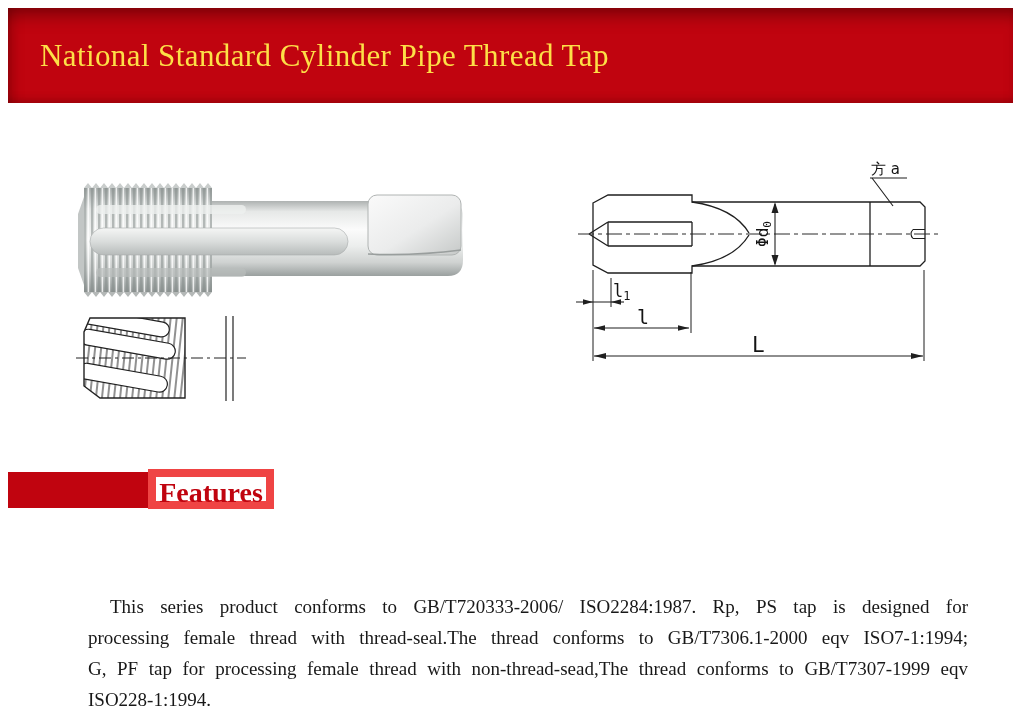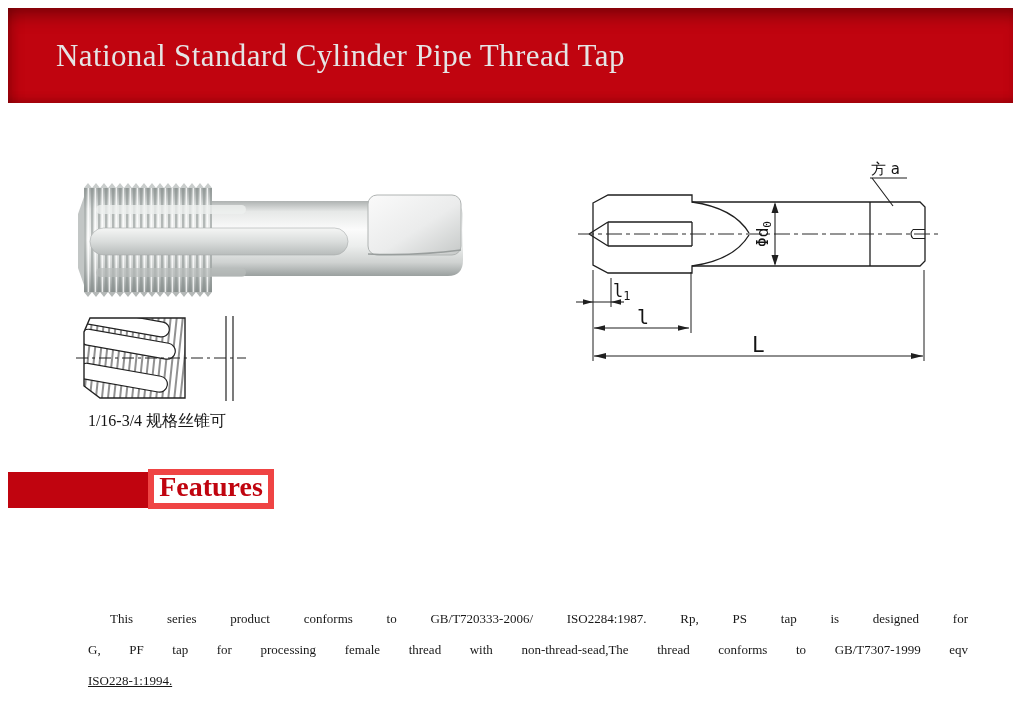--- a/index.html
+++ b/index.html
@@ -4,43 +4,43 @@
 <style>
   html,body{margin:0;padding:0;background:#ffffff;}
   .page{position:relative;width:1021px;height:717px;background:#ffffff;overflow:hidden;
         font-family:"Liberation Serif",serif;color:#1b1b1b;}
 
   
   .banner{position:absolute;left:8px;top:8px;width:1005px;height:95px;background:#c0040f;
           display:flex;align-items:center;
           box-shadow:inset 0 16px 16px -9px rgba(70,0,4,.55), inset 0 -8px 10px -6px rgba(70,0,4,.35),
                      inset 12px 0 14px -10px rgba(70,0,4,.4);}
-  .banner h1{margin:0;padding-left:48px;font-size:31px;font-weight:normal;color:#e5e5e5;
+  .banner h1{margin:0;padding-left:32px;font-size:31px;font-weight:normal;color:#fde047;
              letter-spacing:.4px;font-family:"Liberation Serif",serif;}
 
   
   .photo-svg{position:absolute;left:72px;top:168px;}
   .sketch-svg{position:absolute;left:68px;top:308px;}
   .caption{position:absolute;left:62px;top:411px;width:190px;text-align:center;
            font-size:16px;line-height:19px;color:#141414;}
   .drawing-svg{position:absolute;left:558px;top:140px;}
   svg text{fill:#141414;}
 
   
   .features-bar{position:absolute;left:8px;top:472px;width:140px;height:36px;background:#c0040f;}
   .features-box{position:absolute;left:148px;top:469px;width:126px;height:40px;background:#ffffff;
-                border:6px solid #ef4444;box-sizing:border-box;display:flex;align-items:flex-end;
+                border:8px solid #ef4444;box-sizing:border-box;display:flex;align-items:flex-start;
                 justify-content:center;}
   .features-box span{font-size:28px;font-weight:bold;color:#c0040f;font-family:"Liberation Serif",serif;}
 
   
-  .desc{position:absolute;left:88px;top:591px;width:880px;font-size:13px;line-height:31px;color:#181818;margin-top:12px;}
+  .desc{position:absolute;left:88px;top:591px;width:880px;font-size:19px;line-height:31px;color:#181818;}
   .pline{text-align:justify;text-align-last:justify;white-space:normal;}
   .pline.indent{text-indent:22px;}
-  .pline.last{text-align:center;text-align-last:left;text-decoration:underline;}
+  .pline.last{text-align:center;text-align-last:left;}
 </style>
 </head>
 <body>
 
 <div class="page">
 
   <div class="banner">
     <h1>National Standard Cylinder Pipe Thread Tap</h1>
   </div>
 
@@ -109,21 +109,20 @@
       <rect x="0" y="0" width="96" height="16" rx="8" transform="translate(80,328) rotate(10)" fill="#ffffff" stroke="#222" stroke-width="1.2"></rect>
       <rect x="0" y="0" width="90" height="16" rx="8" transform="translate(78,362) rotate(10)" fill="#ffffff" stroke="#222" stroke-width="1.2"></rect>
     </g>
     <polygon points="88,318 183,318 183,398 98,398 82,386 82,332" fill="none" stroke="#222" stroke-width="1.4"></polygon>
     <line x1="74" y1="358" x2="244" y2="358" stroke="#222" stroke-width="1" stroke-dasharray="12 4 3 4"></line>
     <line x1="224" y1="316" x2="224" y2="401" stroke="#222" stroke-width="1.2"></line>
     <line x1="231" y1="316" x2="231" y2="401" stroke="#222" stroke-width="1.2"></line>
   </svg>
 
   <div class="caption">
-    <div>1/16-3/4 规格丝锥可</div>
   </div>
 
   <svg class="drawing-svg" width="462" height="232" viewBox="558 140 462 232">
     <g fill="none" stroke="#1f1f1f" stroke-width="1.3">
       <path d="M593,203 L608,195 L692,195 L692,202 L920,202 L925,207 L925,261 L920,266 L692,266 L692,273 L608,273 L593,265 Z"></path>
       <path d="M589,234 L608,222 M589,234 L608,246"></path>
       <path d="M608,222 H692 M608,246 H692 M608,222 V246 M692,222 V246"></path>
       <path d="M692,202 Q734,208 749,233 M692,266 Q734,260 749,235"></path>
       <path d="M870,202 V266"></path>
       <path d="M913,229.5 H925 M913,238.5 H925 M913,229.5 Q909,234 913,238.5" stroke-width="1.1"></path>
@@ -174,17 +173,18 @@
     </g>
   </svg>
 
   <div class="features-bar"></div>
   <div class="features-box">
     <span>Features</span>
   </div>
 
   <div class="desc">
     <div class="pline indent">This series product conforms to GB/T720333-2006/ ISO2284:1987. Rp, PS tap is designed for</div>
+    <div class="pline">processing female thread with thread-seal.The thread conforms to GB/T7306.1-2000 eqv ISO7-1:1994;</div>
     <div class="pline">G, PF tap for processing female thread with non-thread-sead,The thread conforms to GB/T7307-1999 eqv</div>
     <div class="pline last">ISO228-1:1994.</div>
   </div>
 
 </div>
 
 </body></html>

